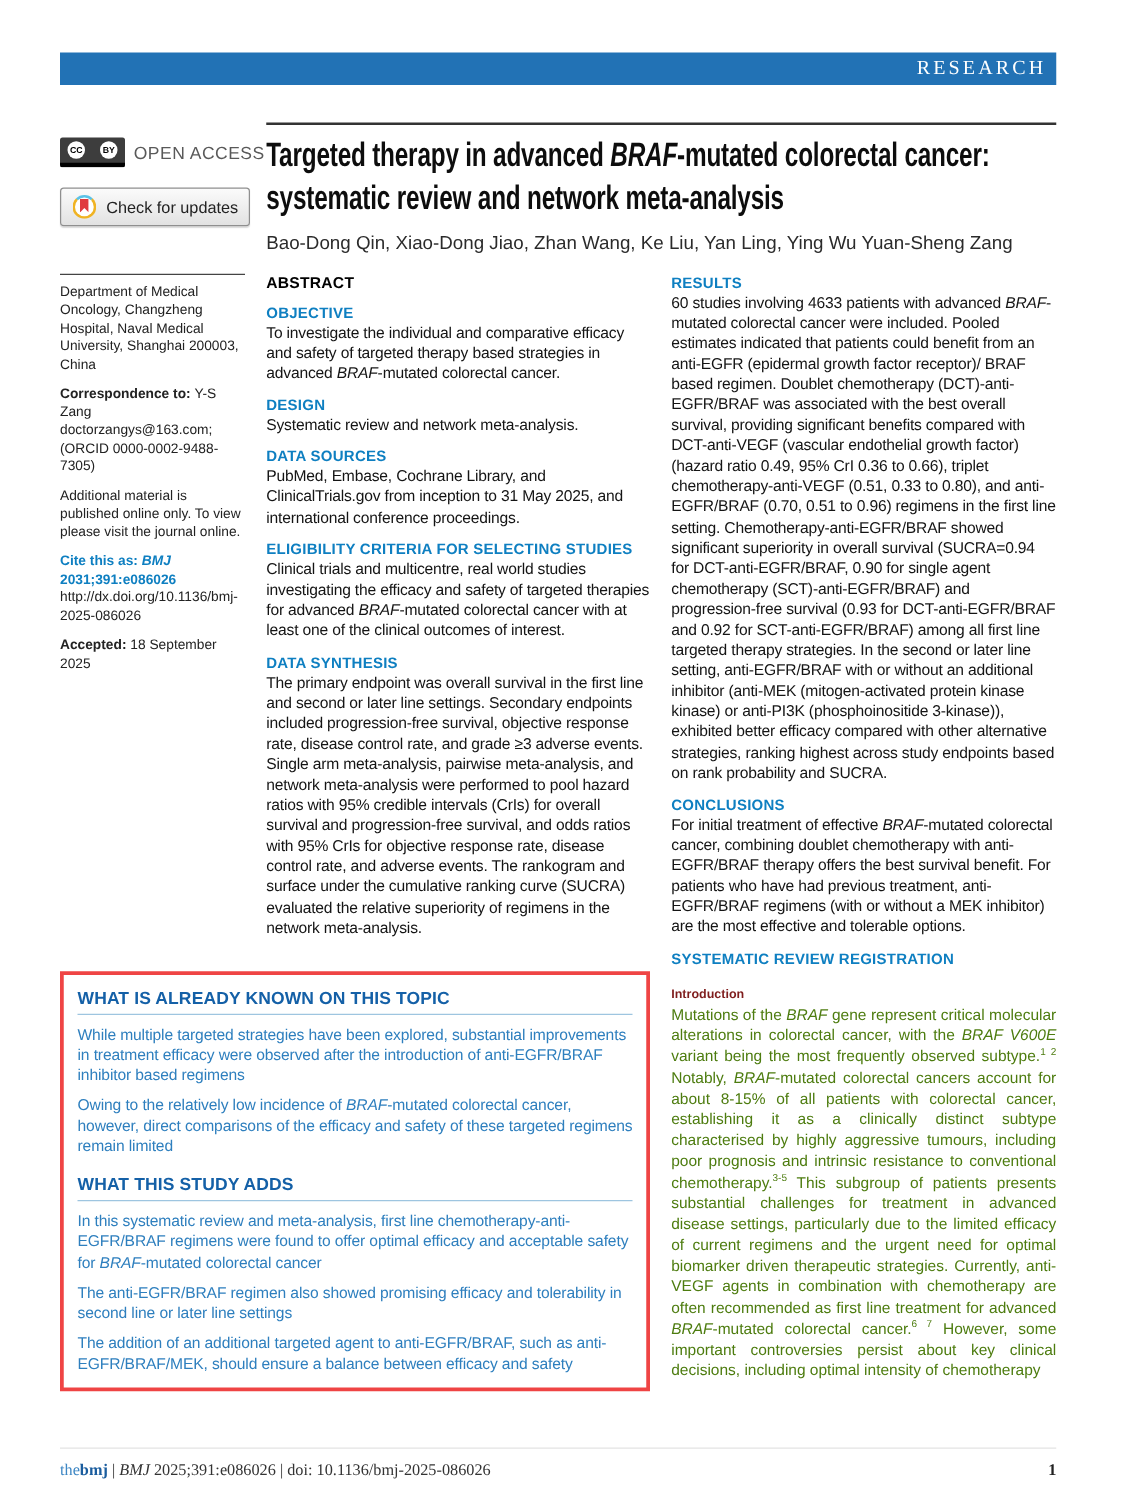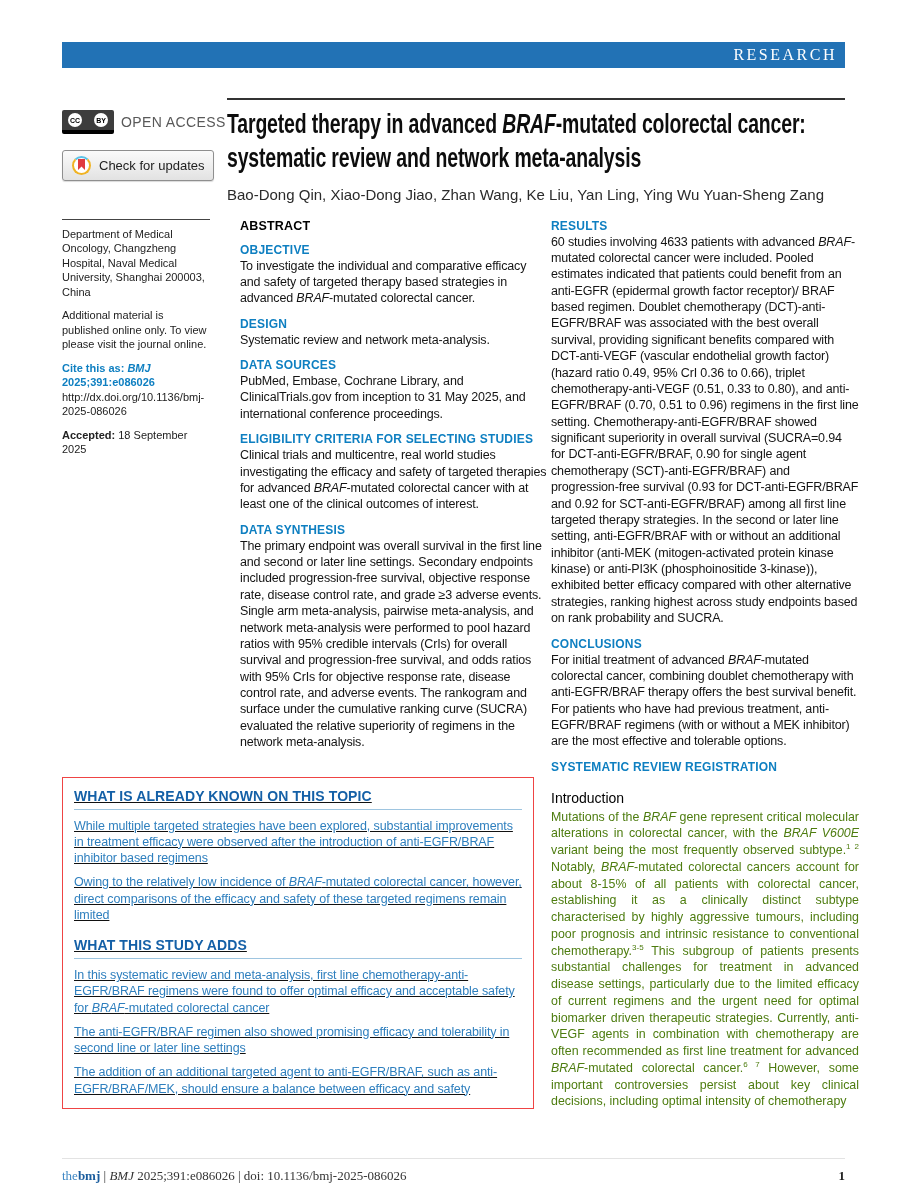--- a/index.html
+++ b/index.html
@@ -1,18 +1,18 @@
 <!DOCTYPE html>
 <html><head>
 <meta charset="utf-8">
 <style>
   html,body{margin:0;padding:0;background:#fff;}
   .page{
     width:900px;height:1200px;background:#fff;box-sizing:border-box;
-    padding:0 55px 0 62px;display:flex;flex-direction:column;overflow:hidden;
+    padding:0 55px 0 48px;display:flex;flex-direction:column;overflow:hidden;
     font-family:"Liberation Sans",sans-serif;color:#111;position:relative;
   }
   
   .banner{
     margin-top:42px;height:26px;background:#2272b5;color:#fff;flex:none;
     font-family:"Liberation Serif",serif;font-size:16px;letter-spacing:2.5px;
     display:flex;align-items:center;justify-content:flex-end;padding-right:8px;
   }
   
   .masthead{display:flex;margin-top:30px;flex:none;}
@@ -34,42 +34,42 @@
   .title-col{flex:1;border-top:2px solid #333;padding-top:8px;min-width:0;}
   .article-title{
     font-size:27px;font-weight:bold;line-height:1.25;margin:0;color:#0d0d0d;
     width:860px;transform:scaleX(0.72);transform-origin:left top;letter-spacing:-0.2px;
   }
   .article-title i{font-style:italic;}
   .authors{font-size:15px;color:#2b2b2b;margin-top:10px;}
   
   .columns{display:flex;gap:17px;margin-top:16px;align-items:flex-start;flex:none;}
   .left-wrap{width:472px;flex:none;}
-  .left-row{display:flex;gap:30px;}
+  .left-row{display:flex;gap:17px;}
   .sidebar{width:148px;flex:none;border-top:1px solid #444;padding-top:7px;
     font-size:11px;line-height:1.32;color:#222;}
   .sidebar p{margin:0 0 9px;}
   .cite-lead{color:#0e7fc1;}
   .doi-link{word-break:break-all;color:#222;text-decoration:none;}
   .abstract-col{width:307px;flex:none;}
   .right-col{width:308px;flex:none;}
   .abs-heading{font-size:12.5px;font-weight:bold;margin:0 0 2px;color:#000;letter-spacing:0.2px;}
   .sec-heading{font-size:12px;font-weight:bold;color:#0e7fc1;margin:10px 0 1px;letter-spacing:0.2px;}
   .sec-heading.first{margin-top:0;}
   .sec-body{font-size:12.5px;line-height:1.31;color:#141414;margin:0;letter-spacing:-0.15px;}
   .sec-body i, .box-item i{font-style:italic;}
   
-  .known-box{margin-top:26px;border:1px solid #ef4444;padding:8px 11px 11px;box-sizing:border-box;text-decoration:underline;}
+  .known-box{margin-top:26px;border:3px solid #ef4444;padding:8px 11px 11px;box-sizing:border-box;}
   .box-heading{font-size:14px;font-weight:bold;color:#1460a7;margin:0;padding:2px 0 5px;
     border-bottom:1px solid #9ec5e0;letter-spacing:0.1px;}
   .box-heading.second{margin-top:12px;}
   .box-item{font-size:12.5px;color:#2e7fbe;line-height:1.3;margin:8px 0 0;letter-spacing:-0.1px;}
   
   .intro{margin-top:16px;}
-  .intro-heading{font-size:14px;font-weight:normal;margin:0 0 3px;color:#000000;}
+  .intro-heading{font-size:10px;font-weight:bold;margin:0 0 3px;color:#7f1d1d;}
   .intro-body{font-family:Liberation Sans, sans-serif;font-size:12.4px;line-height:1.35;
     text-align:justify;color:#4d7c0f;margin:0;}
   .intro-body sup{font-size:8px;line-height:0;}
   .intro-body i{font-style:italic;}
   
   .footer{margin-top:auto;border-top:1px solid #e3e3e3;padding-top:9px;margin-bottom:16px;flex:none;
     display:flex;justify-content:space-between;align-items:flex-end;
     font-family:"Liberation Serif",serif;font-size:13px;color:#333;}
   .f-the{color:#3e87c4;}
   .f-bmj{color:#1b5d9e;font-weight:bold;}
@@ -105,23 +105,24 @@
     </div>
   </div>
 
   <div class="columns">
 
     <div class="left-wrap">
       <div class="left-row">
 
         <aside class="sidebar">
           <p><span>Department of Medical Oncology, Changzheng Hospital, Naval Medical University, Shanghai 200003, China</span></p>
+          <p><b>Correspondence to: </b><span>Y-S Zang doctorzangys@163.com; (ORCID 0000-0002-9488-7305)</span></p>
           <p><span>Additional material is published online only. To view please visit the journal online.</span></p>
           <p>
-            <span class="cite-lead"><b>Cite this as: </b><b style="font-style: italic;">BMJ</b><b> 2025;391:e086026</b></span><br>
+            <span class="cite-lead"><b>Cite this as: </b><b style="font-style: italic;">BMJ</b><b> 2031;391:e086026</b></span><br>
             <span class="doi-link">http://dx.doi.org/10.1136/bmj-2025-086026</span>
           </p>
           <p><b>Accepted: </b><span>18 September 2025</span></p>
         </aside>
 
         <section class="abstract-col">
           <h2 class="abs-heading">ABSTRACT</h2>
           <h3 class="sec-heading">OBJECTIVE</h3>
           <p class="sec-body"><span>To investigate the individual and comparative efficacy and safety of targeted therapy based strategies in advanced </span><i>BRAF</i><span>-mutated colorectal cancer.</span></p>
           <h3 class="sec-heading">DESIGN</h3>
@@ -143,21 +144,21 @@
         <p class="box-item"><span>In this systematic review and meta-analysis, first line chemotherapy-anti-EGFR/BRAF regimens were found to offer optimal efficacy and acceptable safety for </span><i>BRAF</i><span>-mutated colorectal cancer</span></p>
         <p class="box-item"><span>The anti-EGFR/BRAF regimen also showed promising efficacy and tolerability in second line or later line settings</span></p>
         <p class="box-item"><span>The addition of an additional targeted agent to anti-EGFR/BRAF, such as anti-EGFR/BRAF/MEK, should ensure a balance between efficacy and safety</span></p>
       </aside>
     </div>
 
     <section class="right-col">
       <h3 class="sec-heading first">RESULTS</h3>
       <p class="sec-body"><span>60 studies involving 4633 patients with advanced </span><i>BRAF</i><span>-mutated colorectal cancer were included. Pooled estimates indicated that patients could benefit from an anti-EGFR (epidermal growth factor receptor)/ BRAF based regimen. Doublet chemotherapy (DCT)-anti-EGFR/BRAF was associated with the best overall survival, providing significant benefits compared with DCT-anti-VEGF (vascular endothelial growth factor) (hazard ratio 0.49, 95% CrI 0.36 to 0.66), triplet chemotherapy-anti-VEGF (0.51, 0.33 to 0.80), and anti-EGFR/BRAF (0.70, 0.51 to 0.96) regimens in the first line setting. Chemotherapy-anti-EGFR/BRAF showed significant superiority in overall survival (SUCRA=0.94 for DCT-anti-EGFR/BRAF, 0.90 for single agent chemotherapy (SCT)-anti-EGFR/BRAF) and progression-free survival (0.93 for DCT-anti-EGFR/BRAF and 0.92 for SCT-anti-EGFR/BRAF) among all first line targeted therapy strategies. In the second or later line setting, anti-EGFR/BRAF with or without an additional inhibitor (anti-MEK (mitogen-activated protein kinase kinase) or anti-PI3K (phosphoinositide 3-kinase)), exhibited better efficacy compared with other alternative strategies, ranking highest across study endpoints based on rank probability and SUCRA.</span></p>
       <h3 class="sec-heading">CONCLUSIONS</h3>
-      <p class="sec-body"><span>For initial treatment of advanced </span><i>BRAF</i><span>-mutated colorectal cancer, combining doublet chemotherapy with anti-EGFR/BRAF therapy offers the best survival benefit. For patients who have had previous treatment, anti-EGFR/BRAF regimens (with or without a MEK inhibitor) are the most effective and tolerable options.</span></p>
+      <p class="sec-body"><span>For initial treatment of effective </span><i>BRAF</i><span>-mutated colorectal cancer, combining doublet chemotherapy with anti-EGFR/BRAF therapy offers the best survival benefit. For patients who have had previous treatment, anti-EGFR/BRAF regimens (with or without a MEK inhibitor) are the most effective and tolerable options.</span></p>
       <h3 class="sec-heading">SYSTEMATIC REVIEW REGISTRATION</h3>
 
       <div class="intro">
         <h2 class="intro-heading">Introduction</h2>
         <p class="intro-body"><span>Mutations of the </span><i>BRAF</i><span> gene represent critical molecular alterations in colorectal cancer, with the </span><i>BRAF V600E</i><span> variant being the most frequently observed subtype.</span><sup>1 2</sup><span> Notably, </span><i>BRAF</i><span>-mutated colorectal cancers account for about 8-15% of all patients with colorectal cancer, establishing it as a clinically distinct subtype characterised by highly aggressive tumours, including poor prognosis and intrinsic resistance to conventional chemotherapy.</span><sup>3-5</sup><span> This subgroup of patients presents substantial challenges for treatment in advanced disease settings, particularly due to the limited efficacy of current regimens and the urgent need for optimal biomarker driven therapeutic strategies. Currently, anti-VEGF agents in combination with chemotherapy are often recommended as first line treatment for advanced </span><i>BRAF</i><span>-mutated colorectal cancer.</span><sup>6 7</sup><span> However, some important controversies persist about key clinical decisions, including optimal intensity of chemotherapy</span></p>
       </div>
     </section>
   </div>
 
   <div class="footer">

